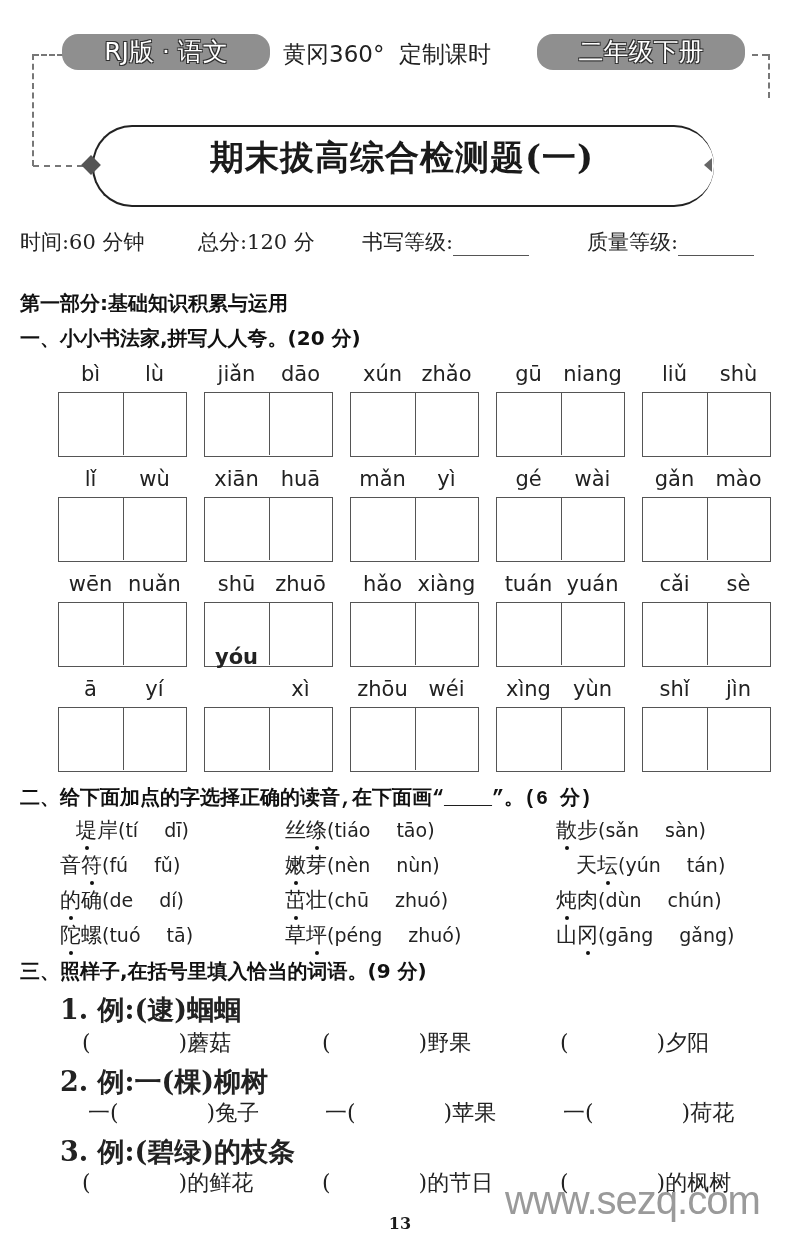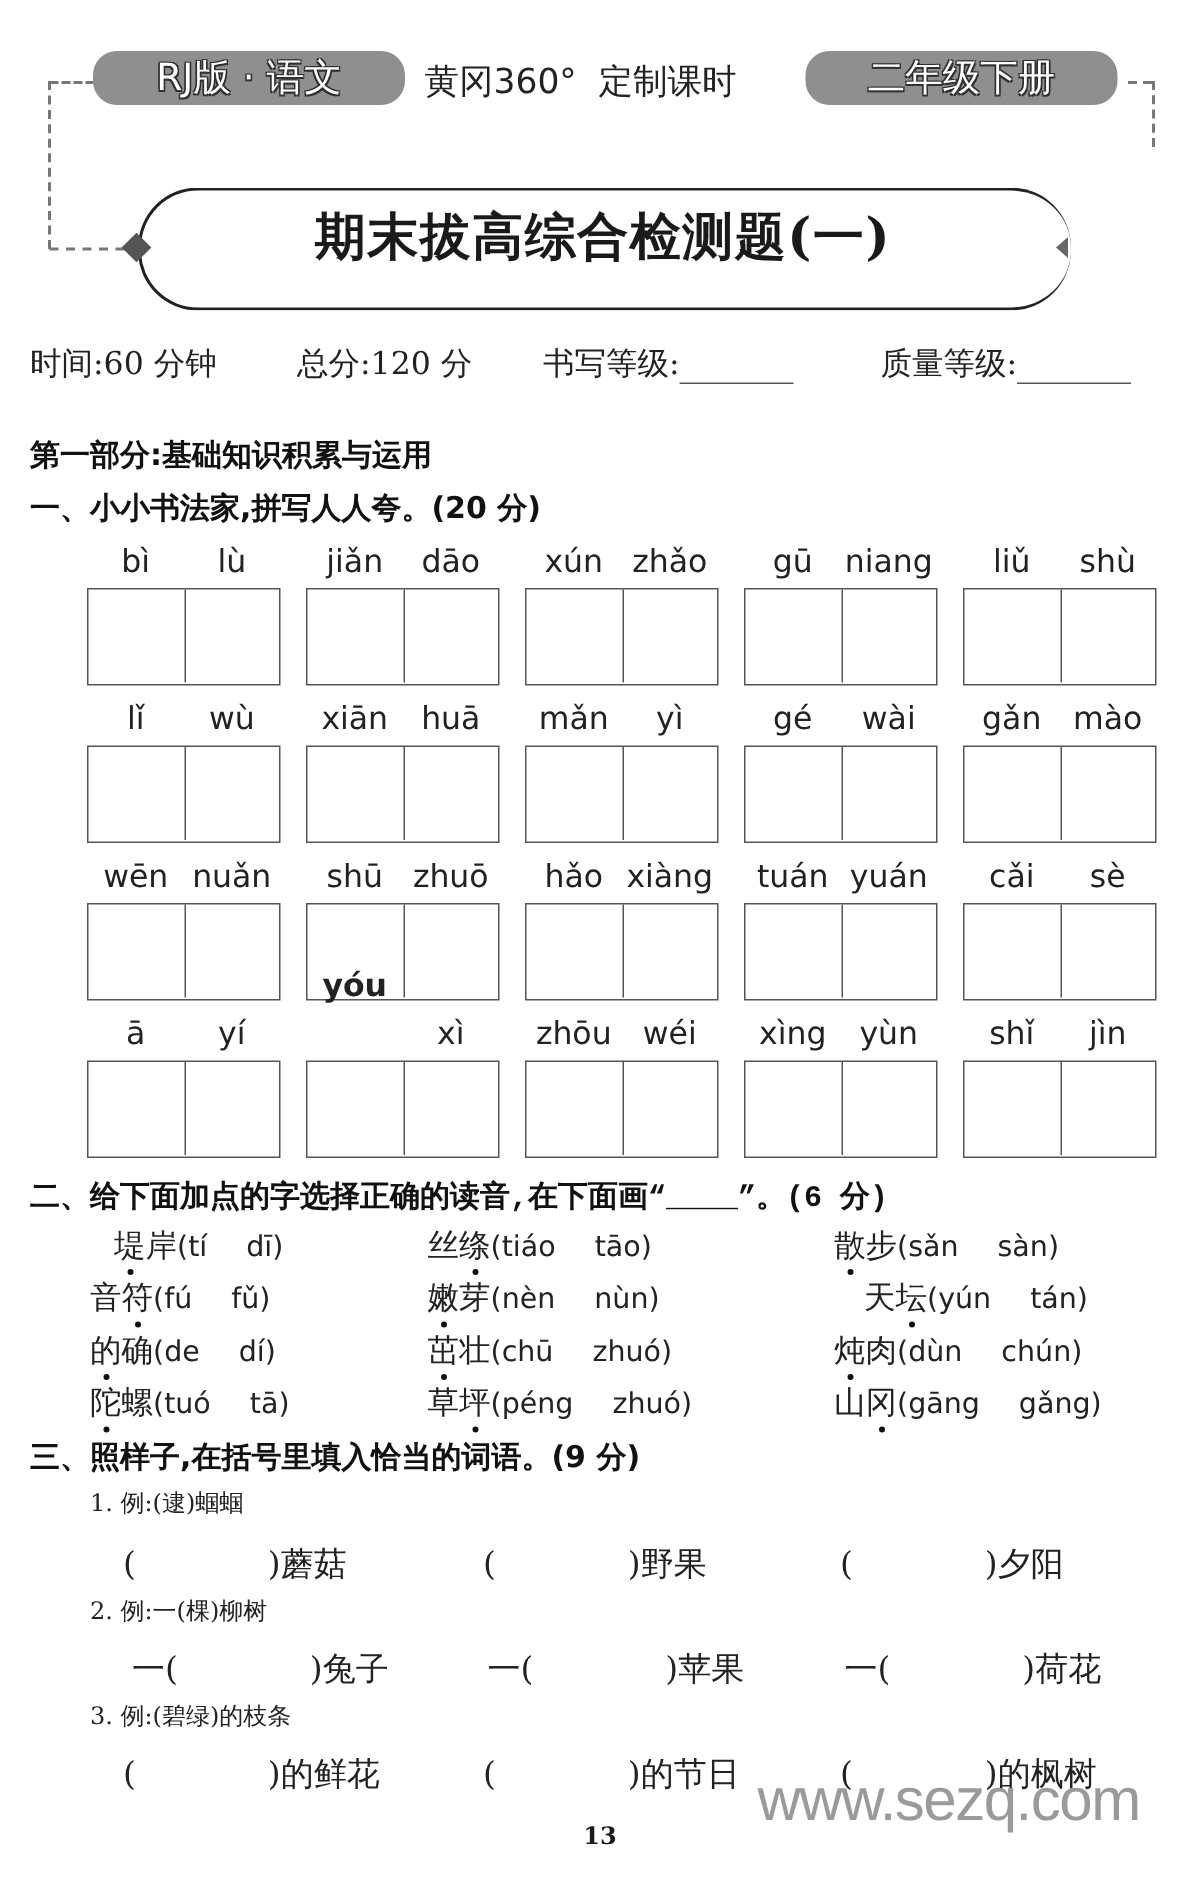--- a/index.html
+++ b/index.html
@@ -21,21 +21,21 @@
   .blank-line { display:inline-block; width:76px; border-bottom:1.5px solid #555; height:22px; vertical-align:bottom; }
   .sec-title { position:absolute; font-family:"DejaVu Sans", sans-serif; font-weight:bold; font-size:20px; color:#111; }
   .pinyin { position:absolute; font-family:"DejaVu Sans", sans-serif; font-size:21px; color:#222; width:65px; text-align:center; }
   .gbox { position:absolute; width:129px; height:65px; border:1.5px solid #555; box-sizing:border-box; }
   .gcell { position:absolute; top:0; width:64px; height:62px; }
   .gcell.right { border-left:1.5px solid #555; }
   .q2-item { position:absolute; font-size:21px; color:#222; white-space:nowrap; }
   .q2-item .py { font-family:"DejaVu Sans", sans-serif; font-size:19px; }
   .q2-item .ch { position:relative; display:inline-block; }
   .q2-item .ch.dot::after { content:""; position:absolute; left:50%; bottom:-6px; width:4px; height:4px; margin-left:-2px; border-radius:50%; background:#111; }
-  .q3-line { position:absolute; font-size:16px; color:#222; white-space:nowrap; }
+  .q3-line { position:absolute; font-size:27px; color:#222; white-space:nowrap;font-weight:bold; }
   .q3-fill { position:absolute; font-size:22px; color:#222; white-space:nowrap; }
   .page-num { position:absolute; left:0; width:800px; top:1214px; text-align:center; font-weight:bold; font-size:16px; }
   .watermark { position:absolute; left:505px; top:1178px; font-family:"Liberation Sans", sans-serif; font-size:40px; color:#9a9a9a; letter-spacing:-1px; }
 </style>
 </head>
 <body>
 
 <div class="dash-h" style="left:33px; top:54px; width:30px;"></div>
 <div class="dash-v" style="left:32px; top:54px; height:112px;"></div>
 <div class="dash-h" style="left:33px; top:165px; width:50px;"></div>

